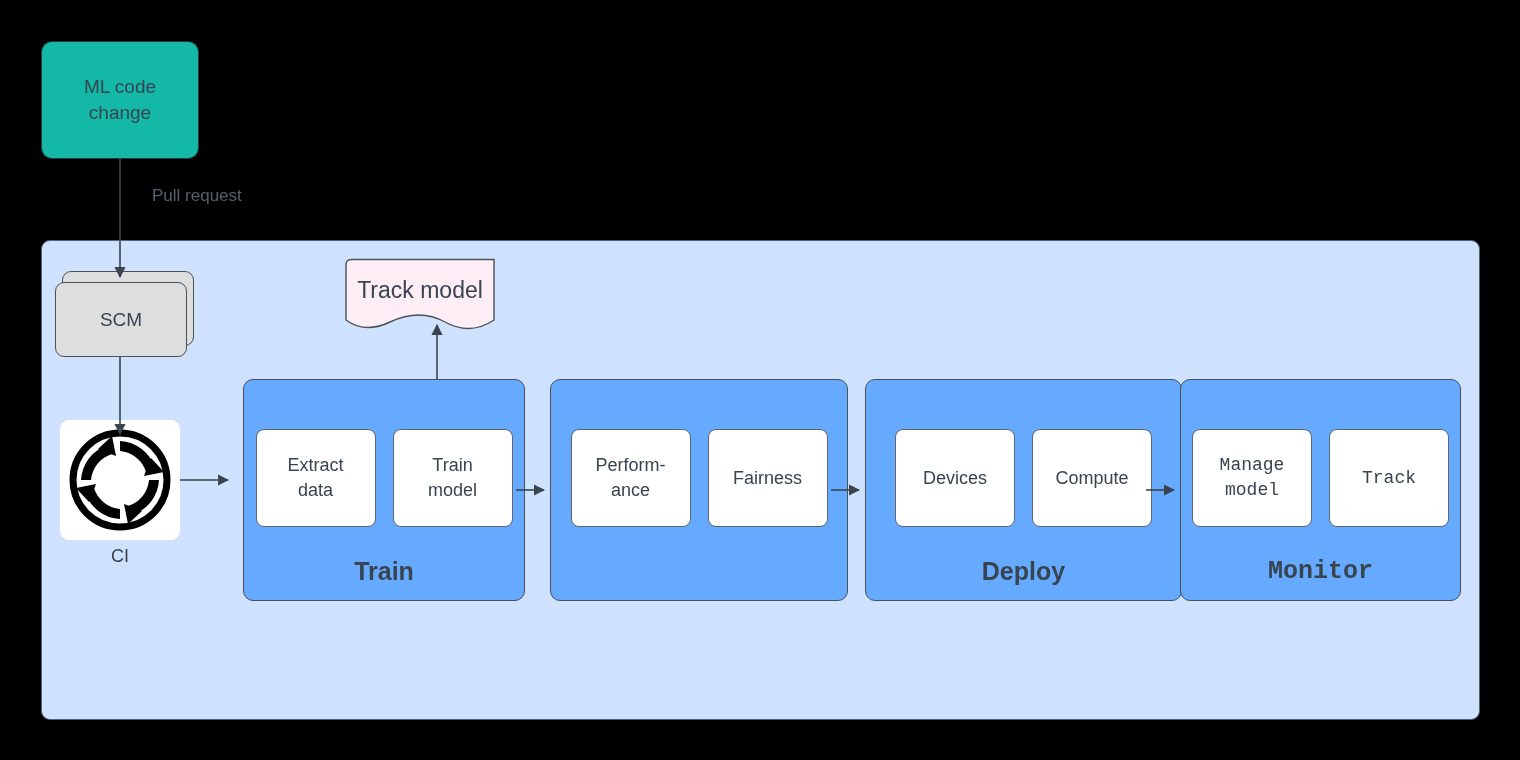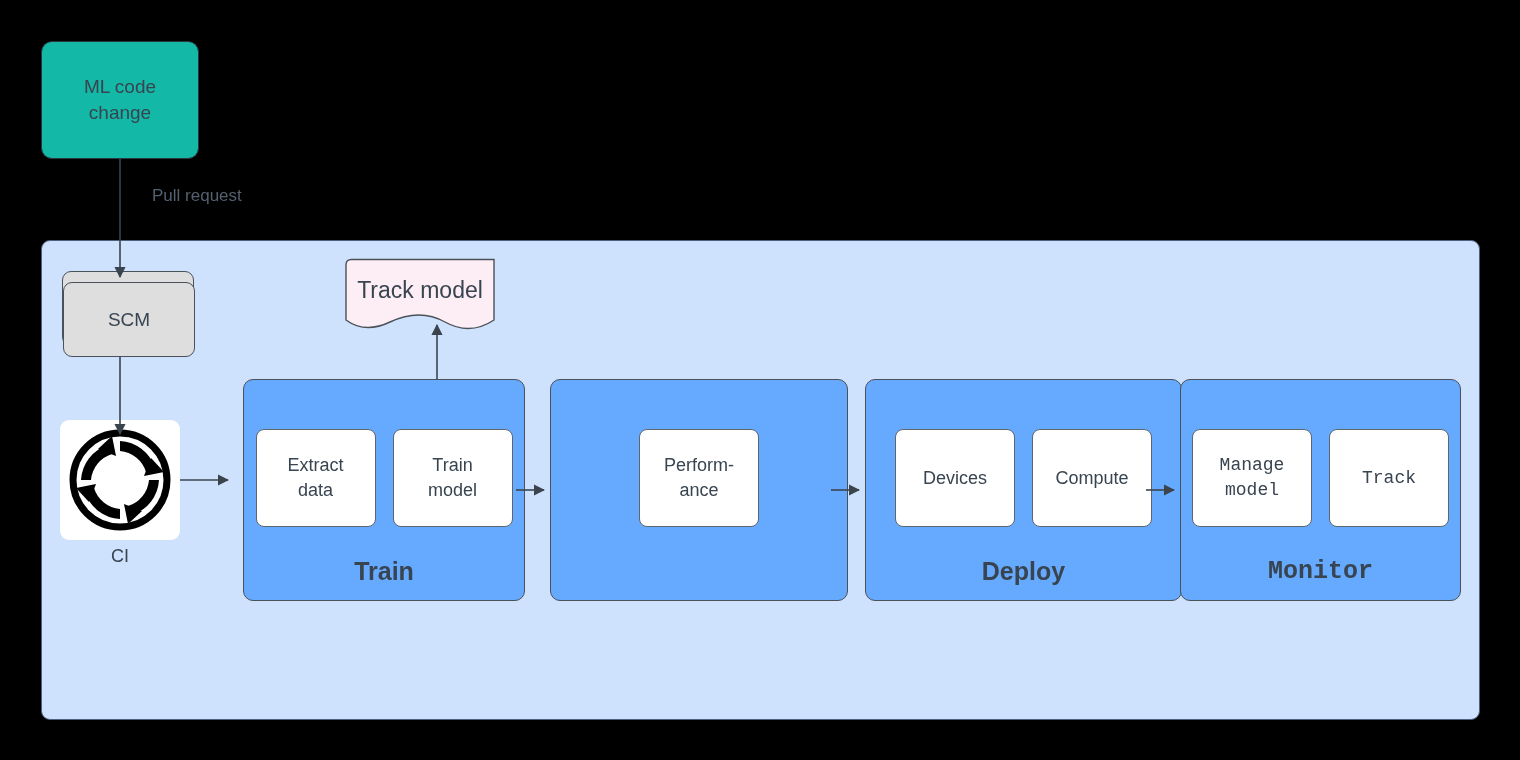--- a/index.html
+++ b/index.html
@@ -90,21 +90,21 @@
     border-radius: 9px;
     box-sizing: border-box;
   }
   #scm-node .sheet-back {
     left: 11px;
     top: 0px;
     width: 132px;
     height: 75px;
   }
   #scm-node .sheet-front {
-    left: 12px;
+    left: 4px;
     top: 11px;
     width: 132px;
     height: 75px;
     display: flex;
     align-items: center;
     justify-content: center;
   }
   #scm-node .sheet-front span {
     color: #384450;
     font-size: 19px;
@@ -264,20 +264,21 @@
       <div class="substep">Train
 model</div>
     </div>
     <div class="stage-title">Train</div>
   </div>
 
   <div class="stage" id="stage-evaluate">
     <div class="substeps">
       <div class="substep">Perform-
 ance</div>
+      <div class="substep">Fairness</div>
     </div>
   </div>
 
   <div class="stage" id="stage-deploy">
     <div class="substeps">
       <div class="substep">Devices</div>
       <div class="substep">Compute</div>
     </div>
     <div class="stage-title">Deploy</div>
   </div>

